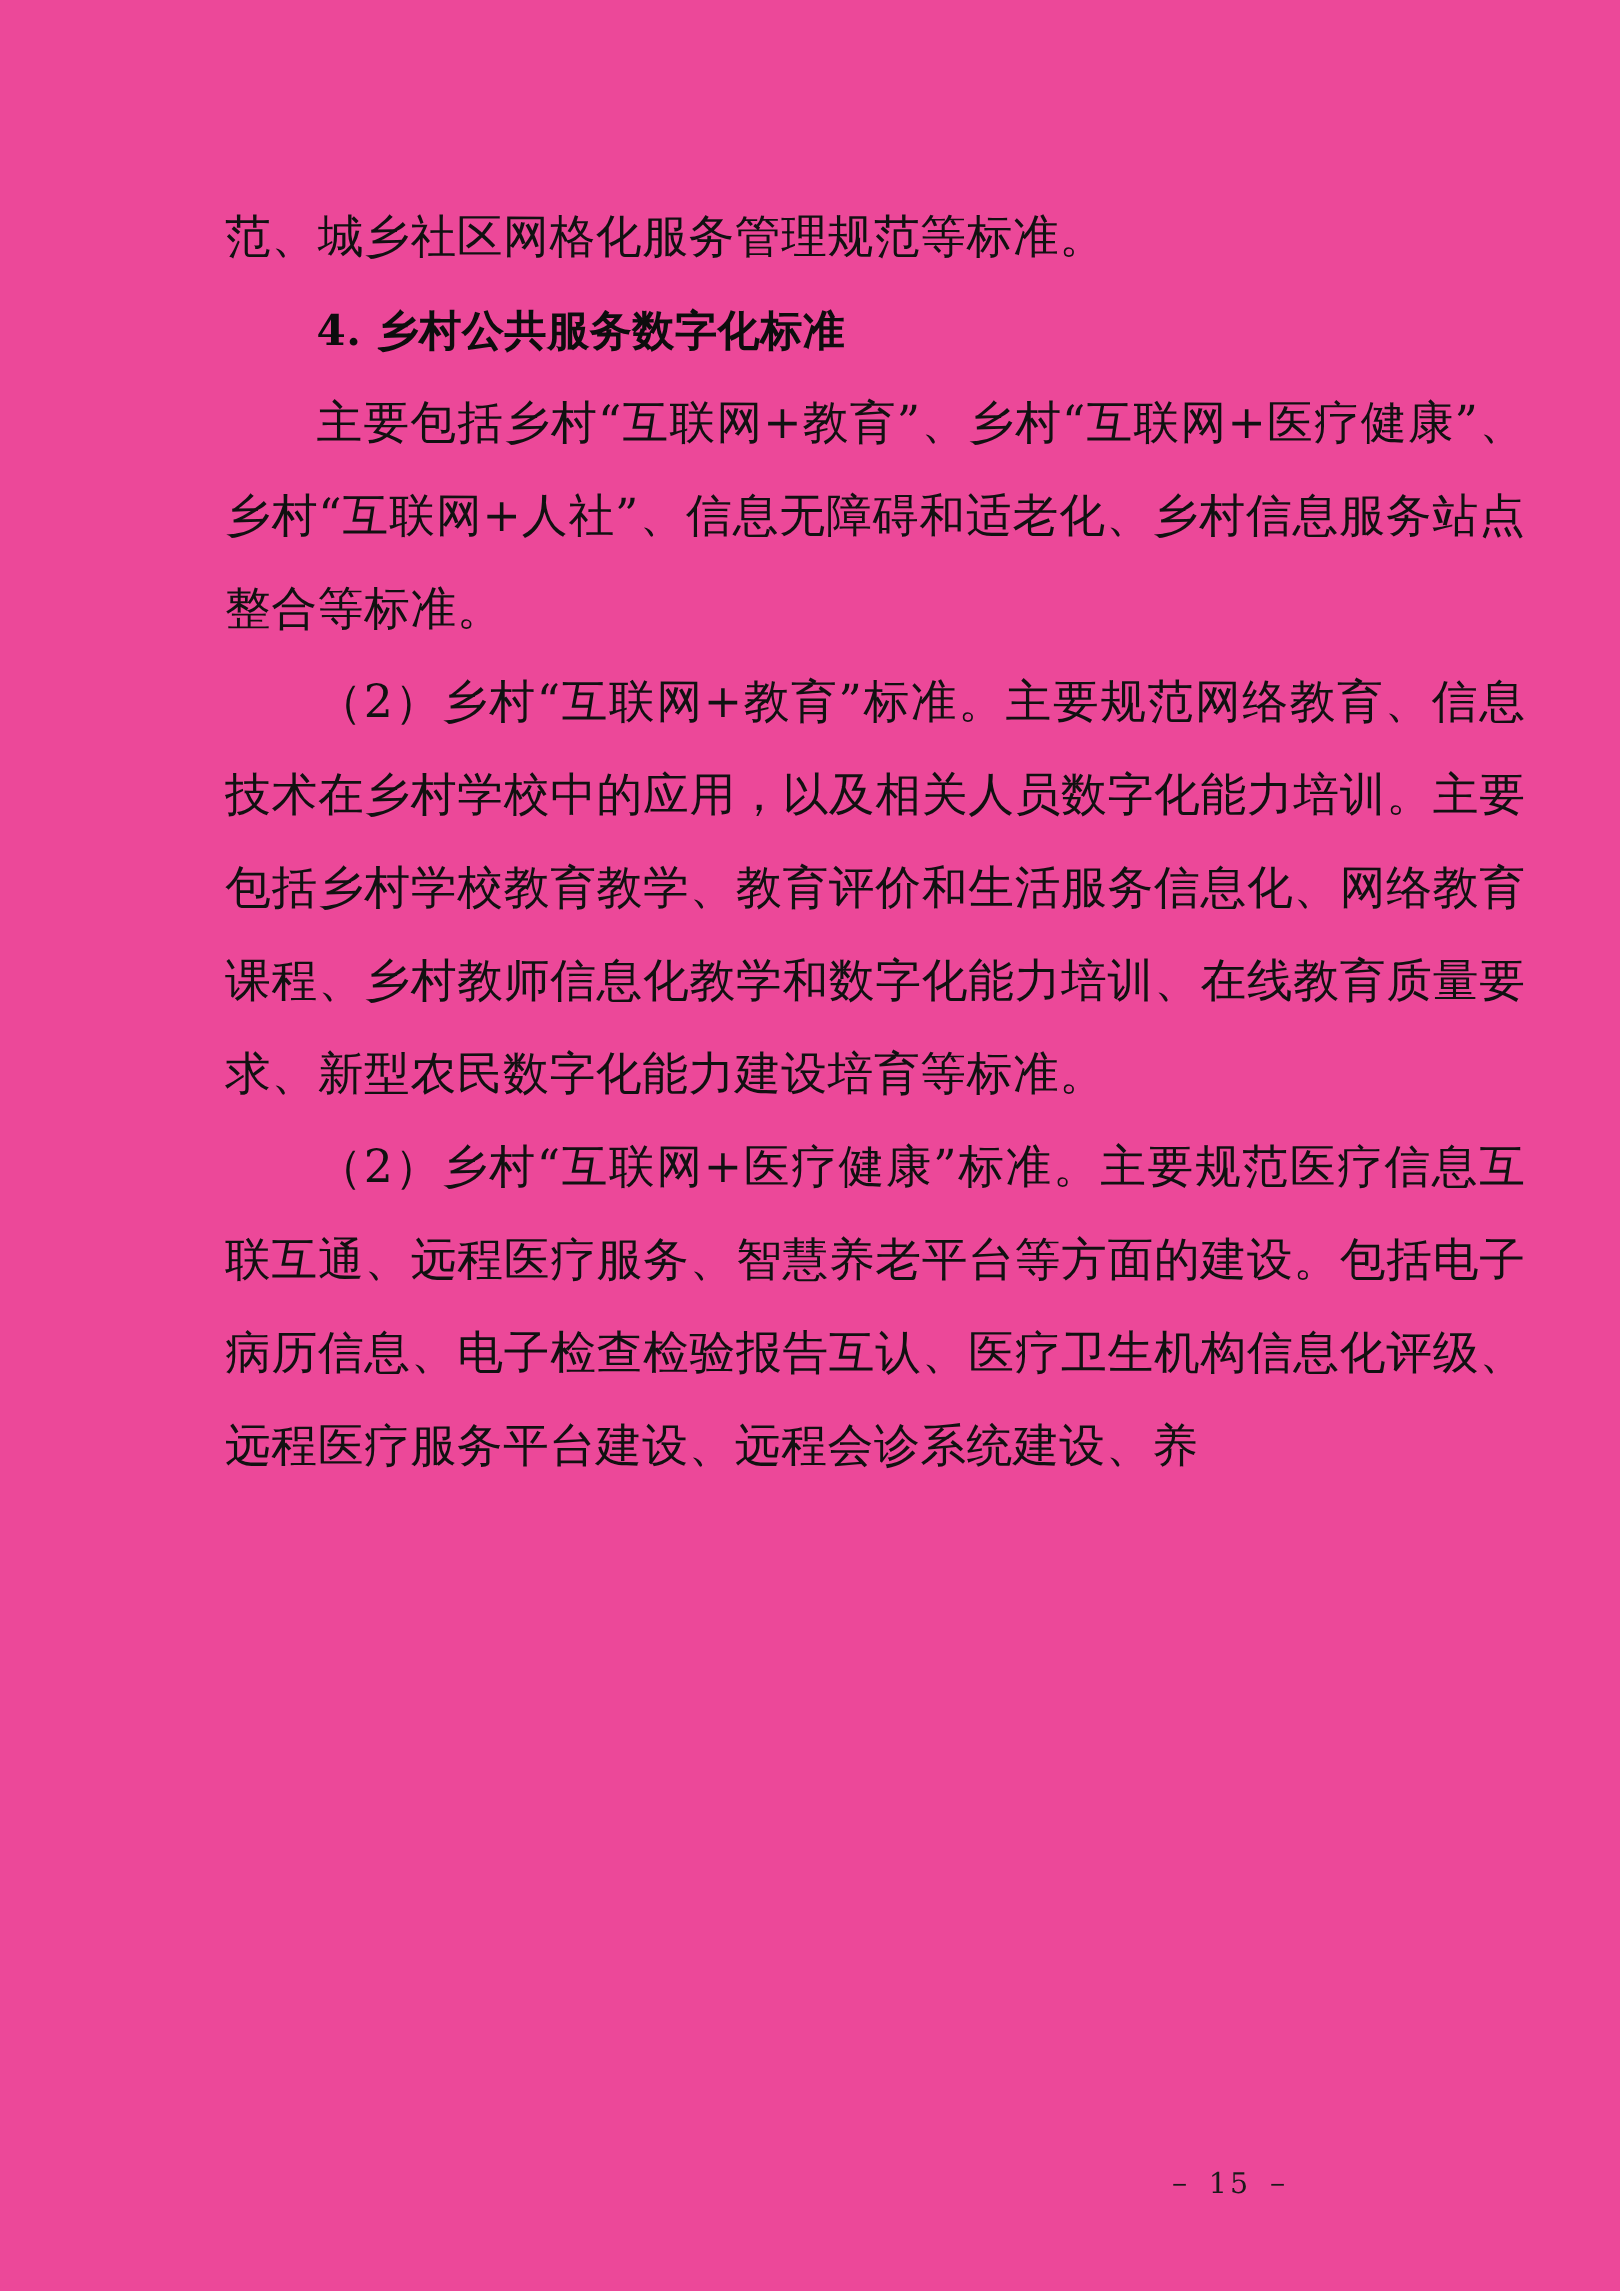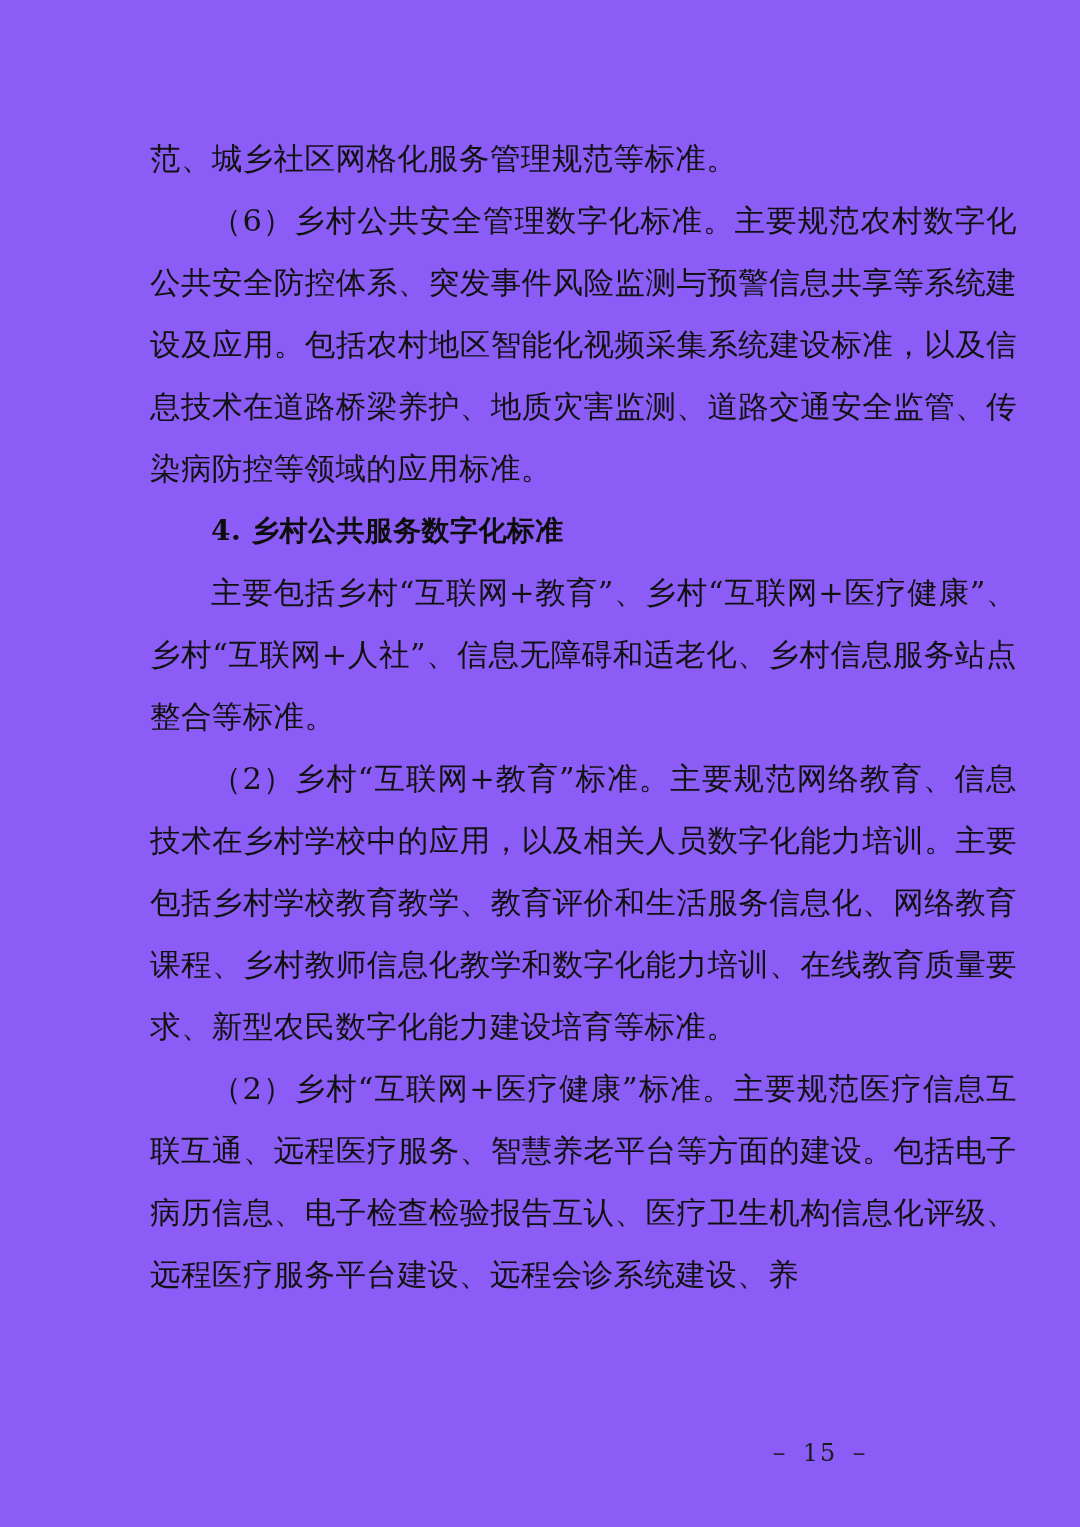--- a/index.html
+++ b/index.html
@@ -4,21 +4,21 @@
 <style>
   html, body {
     margin: 0;
     padding: 0;
     background: #ffffff;
   }
   .page {
     position: relative;
     width: 1080px;
     height: 1527px;
-    background: #8b5cf6;
+    background: #ec4899;
     box-sizing: border-box;
     padding: 128px 63px 0 150px;
     font-family: "DejaVu Serif", "Liberation Serif", serif;
     color: #1a1a1a;
     overflow: hidden;
   }
   .body-text {
     font-size: 30.5px;
     line-height: 62px;
     letter-spacing: 0.4px;
@@ -38,38 +38,37 @@
     text-indent: 61px;
     letter-spacing: 0.4px;
     color: #0d0d0d;
   }
   .page-number {
     position: absolute;
     left: 0;
     right: 0;
     bottom: 58px;
     text-align: center;
-    font-size: 24px;
+    font-size: 19px;
     font-family: "DejaVu Serif", "Liberation Serif", serif;
     color: #1a1a1a;
     letter-spacing: 2px;
   }
   .pn-inner {
     display: inline-block;
     padding-left: 560px;
   }
 </style>
 </head>
 <body>
 
 <div class="page">
 
   <p class="body-text">范、城乡社区网格化服务管理规范等标准。</p>
 
-  <p class="body-text indent">（6）乡村公共安全管理数字化标准。主要规范农村数字化公共安全防控体系、突发事件风险监测与预警信息共享等系统建设及应用。包括农村地区智能化视频采集系统建设标准，以及信息技术在道路桥梁养护、地质灾害监测、道路交通安全监管、传染病防控等领域的应用标准。</p>
 
 
   <h2 class="heading">4. 乡村公共服务数字化标准</h2>
 
   <p class="body-text indent">主要包括乡村“互联网+教育”、乡村“互联网+医疗健康”、乡村“互联网+人社”、信息无障碍和适老化、乡村信息服务站点整合等标准。</p>
 
   <p class="body-text indent">（2）乡村“互联网+教育”标准。主要规范网络教育、信息技术在乡村学校中的应用，以及相关人员数字化能力培训。主要包括乡村学校教育教学、教育评价和生活服务信息化、网络教育课程、乡村教师信息化教学和数字化能力培训、在线教育质量要求、新型农民数字化能力建设培育等标准。</p>
 
   <p class="body-text indent">（2）乡村“互联网+医疗健康”标准。主要规范医疗信息互联互通、远程医疗服务、智慧养老平台等方面的建设。包括电子病历信息、电子检查检验报告互认、医疗卫生机构信息化评级、远程医疗服务平台建设、远程会诊系统建设、养</p>
 

